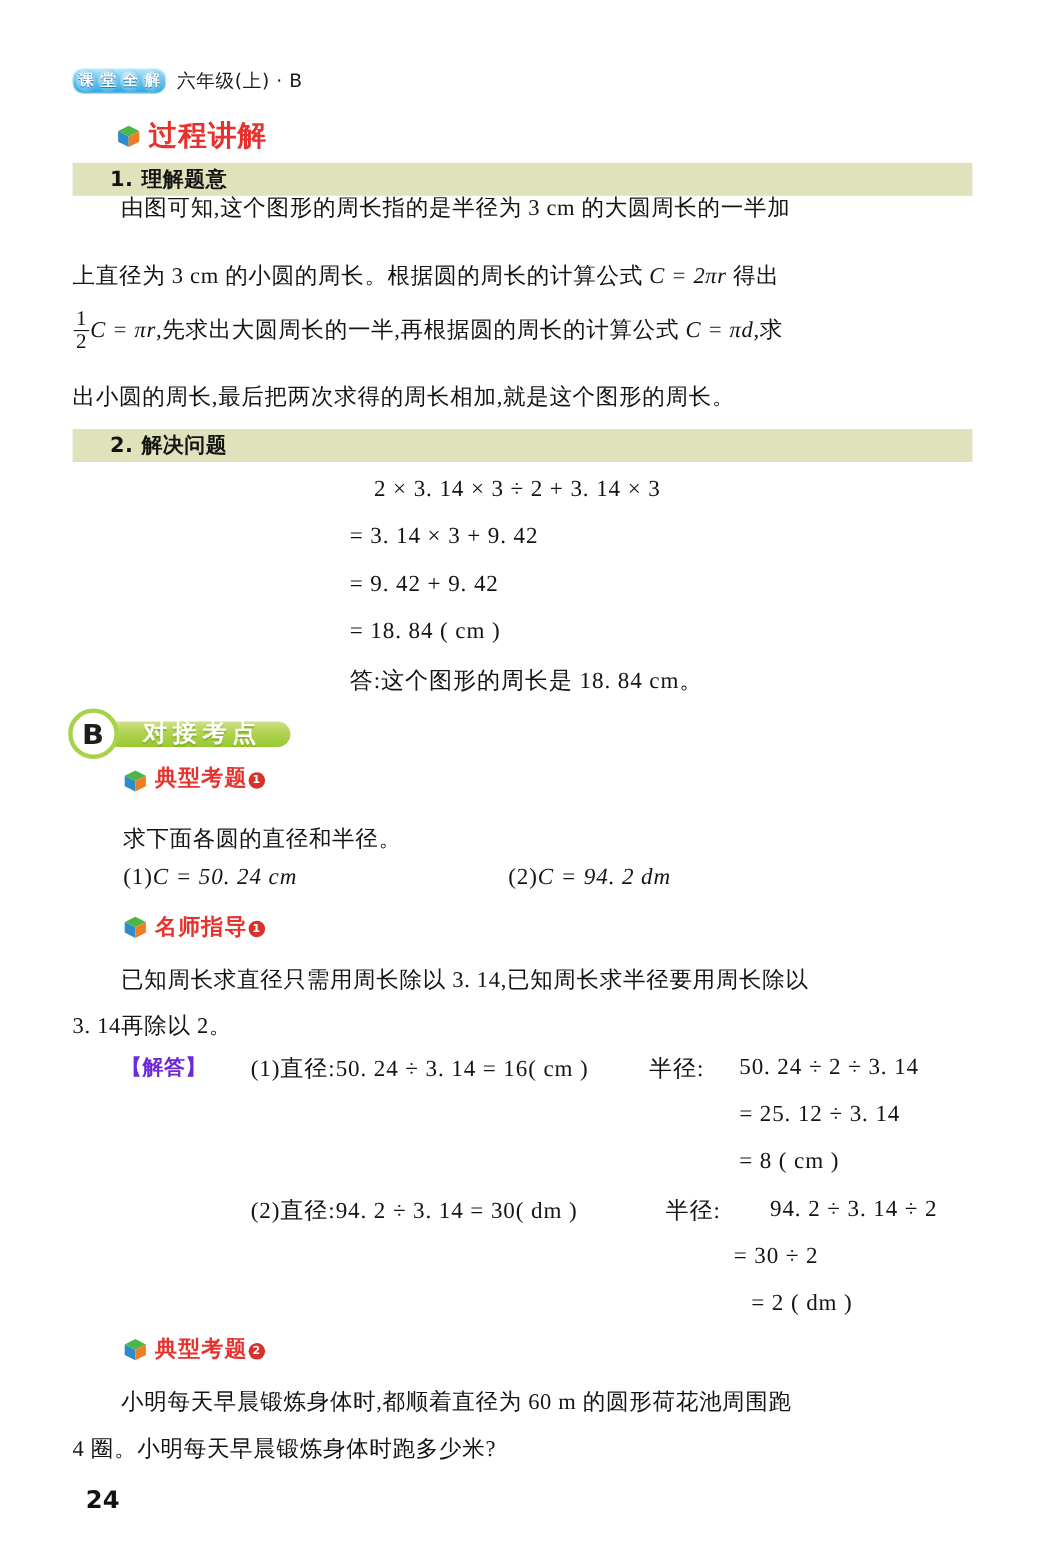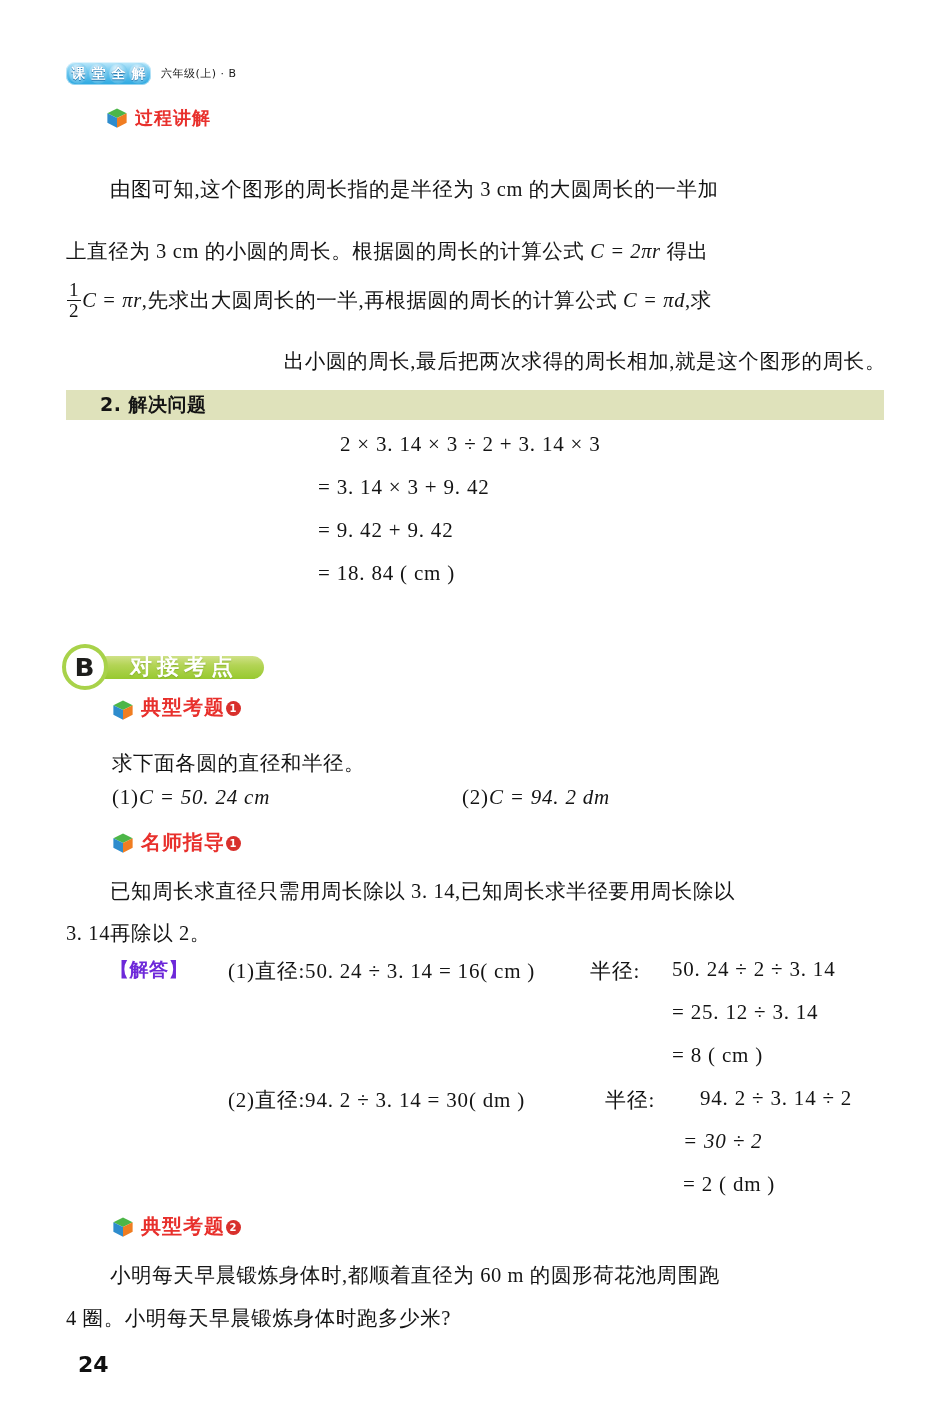--- a/index.html
+++ b/index.html
@@ -48,21 +48,21 @@
     color: #ffffff;
     font-family: "DejaVu Sans", sans-serif;
     font-size: 14px;
     font-weight: 700;
     line-height: 21px;
     text-align: center;
     text-shadow: 0 0 1px #2a7fb5, 0 1px 0 #2a7fb5;
   }
   .grade-label {
     font-family: "DejaVu Sans", sans-serif;
-    font-size: 11px;
+    font-size: 17px;
     letter-spacing: .5px;
     color: #1a1a1a;
   }
 
   
   .cube {
     display: inline-block;
     width: 22px;
     height: 22px;
     vertical-align: -4px;
@@ -73,21 +73,21 @@
   .red-head {
     position: absolute;
     display: flex;
     align-items: center;
     gap: 7px;
   }
   .red-head .txt {
     color: #e8302c;
     font-family: "DejaVu Sans", sans-serif;
     font-weight: 700;
-    font-size: 18px;
+    font-size: 26px;
     letter-spacing: 1px;
   }
   .red-head.small .txt { font-size: 20px; }
   .circ-num {
     display: inline-block;
     width: 15px; height: 15px;
     border-radius: 50%;
     background: #d8302c;
     color: #fff;
     font-family: "DejaVu Sans", sans-serif;
@@ -236,48 +236,52 @@
 
   <div class="red-head" style="left:106px; top:106px;">
     <svg class="cube" viewBox="0 0 32 32">
       <polygon points="16,2 30,9 16,16 2,9" fill="#4cb648"></polygon>
       <polygon points="2,9 16,16 16,30 2,23" fill="#2e8ccd"></polygon>
       <polygon points="16,16 30,9 30,23 16,30" fill="#f07d21"></polygon>
     </svg>
     <span class="txt">过程讲解</span>
   </div>
 
+  <div class="sec-bar" style="top:148px;">
+    <span class="label">1. 理解题意</span>
+  </div>
 
   <div class="para" style="top:166px;">
     <span class="ind"></span><span>由图可知,这个图形的周长指的是半径为 3 cm 的大圆周长的一半加</span>
   </div>
 
   <div class="para" style="top:228px;">
     <span>上直径为 3 cm 的小圆的周长。根据圆的周长的计算公式 </span><span class="mi">C = 2πr</span><span> 得出</span>
   </div>
 
   <div class="para" style="top:272px; line-height:56px;">
     <span class="frac">
       <span class="num">1</span>
       <span class="den">2</span>
     </span><span class="mi">C = πr</span><span>,先求出大圆周长的一半,再根据圆的周长的计算公式 </span><span class="mi">C = πd</span><span>,求</span>
   </div>
 
-  <div class="para" style="top:338px;text-align:right;">
+  <div class="para" style="top:338px;">
     <span>出小圆的周长,最后把两次求得的周长相加,就是这个图形的周长。</span>
   </div>
 
   <div class="sec-bar" style="top:390px;">
     <span class="label">2. 解决问题</span>
   </div>
 
   <div class="calc" style="left:340px; top:432px;">2 × 3. 14 × 3 ÷ 2 + 3. 14 × 3</div>
   <div class="calc" style="left:318px; top:475px;">= 3. 14 × 3 + 9. 42</div>
   <div class="calc" style="left:318px; top:518px;">= 9. 42 + 9. 42</div>
   <div class="calc" style="left:318px; top:561px;">= 18. 84 ( cm )</div>
+  <div class="calc" style="left:318px; top:604px;">答:这个图形的周长是 18. 84 cm。</div>
 
   <div class="badge-row">
     <div class="badge-circle">
       <span>B</span>
     </div>
     <div class="badge-pill">
       <span>对接考点</span>
     </div>
   </div>
 
@@ -314,21 +318,21 @@
   </div>
   <div class="calc" style="left:228px; top:957px;">(1)直径:50. 24 ÷ 3. 14 = 16( cm )</div>
   <div class="calc" style="left:590px; top:957px;">半径:</div>
   <div class="calc" style="left:672px; top:957px;">50. 24 ÷ 2 ÷ 3. 14</div>
   <div class="calc" style="left:672px; top:1000px;">= 25. 12 ÷ 3. 14</div>
   <div class="calc" style="left:672px; top:1043px;">= 8 ( cm )</div>
 
   <div class="calc" style="left:228px; top:1086px;">(2)直径:94. 2 ÷ 3. 14 = 30( dm )</div>
   <div class="calc" style="left:605px; top:1086px;">半径:</div>
   <div class="calc" style="left:700px; top:1086px;">94. 2 ÷ 3. 14 ÷ 2</div>
-  <div class="calc" style="left:683px; top:1129px;font-style:italic;">= 30 ÷ 2</div>
+  <div class="calc" style="left:667px; top:1129px;">= 30 ÷ 2</div>
   <div class="calc" style="left:683px; top:1172px;">= 2 ( dm )</div>
 
   <div class="red-head small" style="left:112px; top:1213px;">
     <svg class="cube" viewBox="0 0 32 32">
       <polygon points="16,2 30,9 16,16 2,9" fill="#4cb648"></polygon>
       <polygon points="2,9 16,16 16,30 2,23" fill="#2e8ccd"></polygon>
       <polygon points="16,16 30,9 30,23 16,30" fill="#f07d21"></polygon>
     </svg>
     <span class="txt"><span>典型考题</span><span class="circ-num">2</span></span>
   </div>

